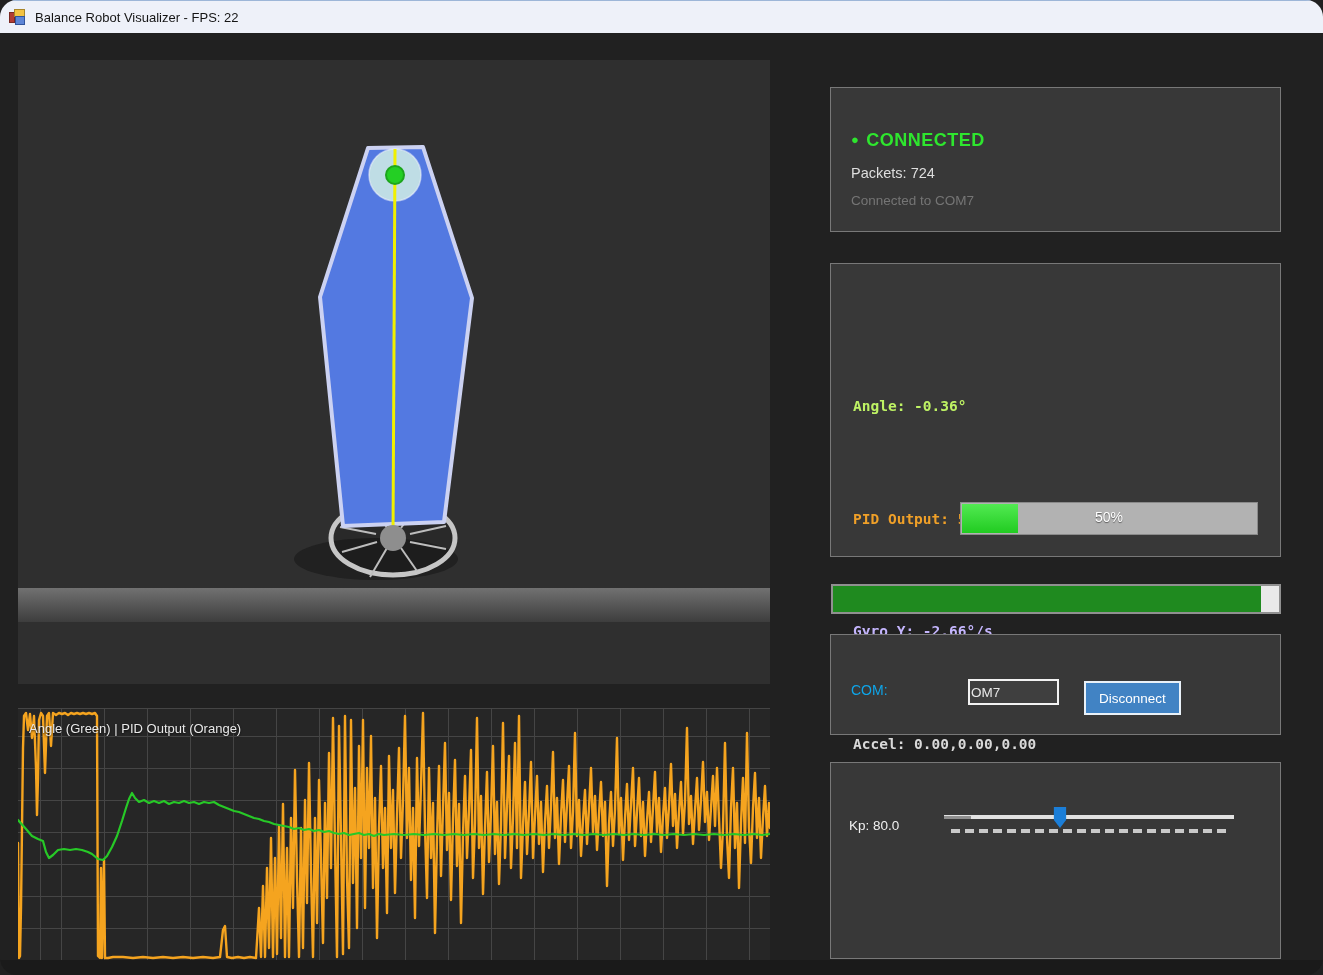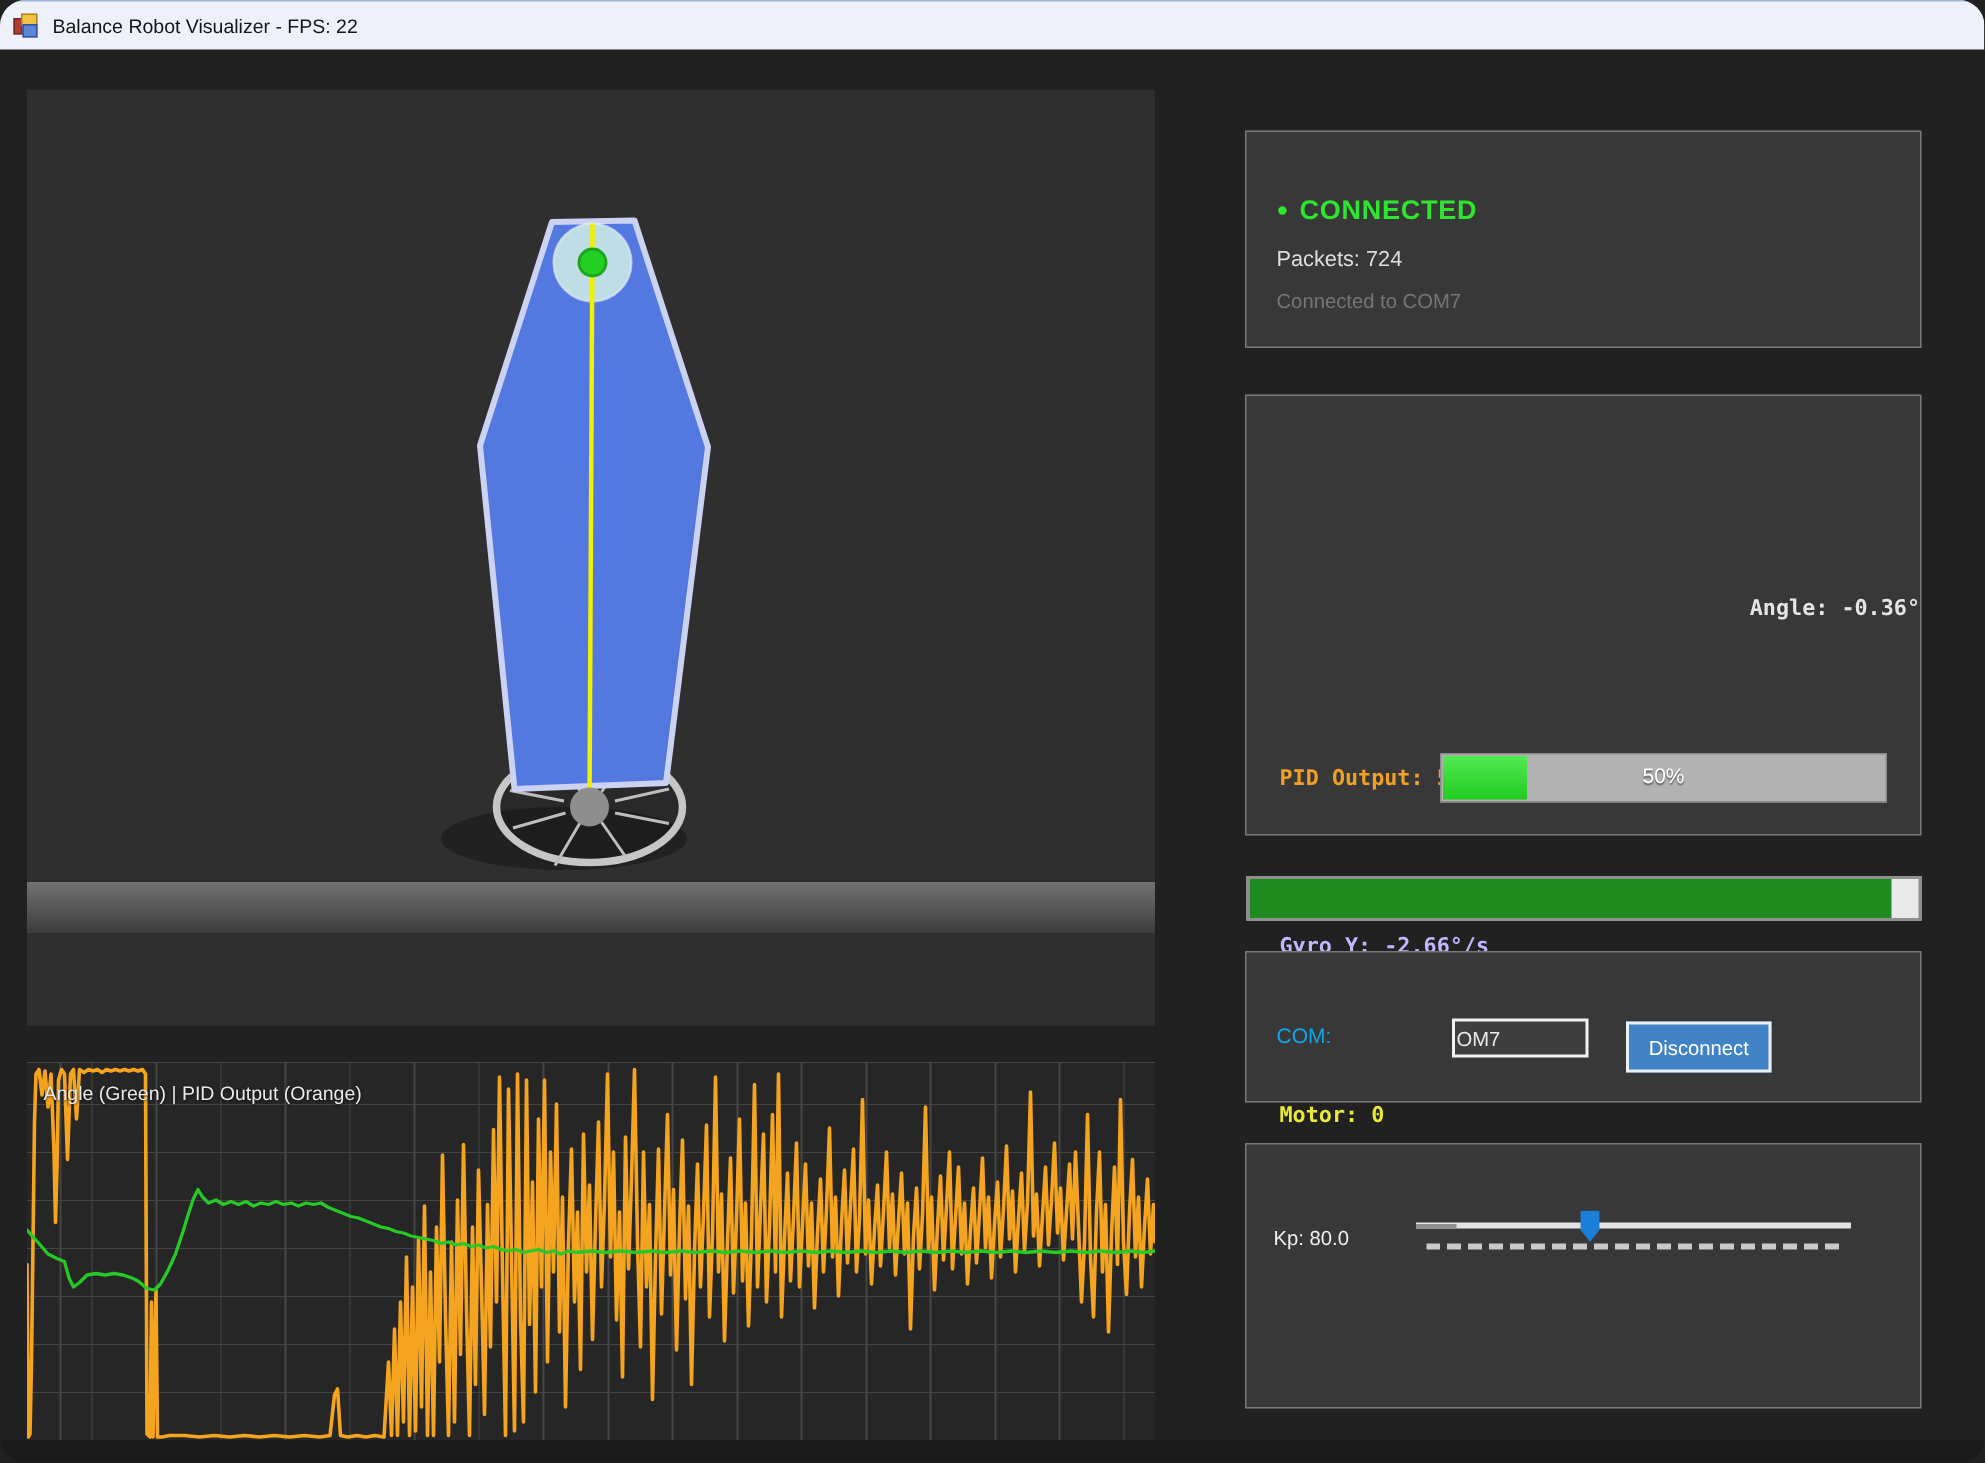--- a/index.html
+++ b/index.html
@@ -32,42 +32,42 @@
   .box{position:absolute;left:830px;width:451px;background:#383838;border:1px solid #787878;
        box-sizing:border-box;}
   .conn-box{top:87px;height:145px;padding:15px 20px;}
   .conn-status{font-size:18px;font-weight:bold;color:#2ee62e;letter-spacing:.5px;margin-top:27px;}
   .conn-status .dot{font-size:13px;margin-right:7px;vertical-align:2px;}
   .conn-packets{margin-top:14px;font-size:14.5px;color:#dedede;}
   .conn-detail{margin-top:12px;font-size:13.5px;color:#757575;}
   .tele-box{top:263px;height:294px;}
   .tele-lines{padding:49px 0 0 22px;font-family:"DejaVu Sans Mono",monospace;font-weight:bold;
               font-size:14.5px;line-height:37.5px;white-space:pre;}
-  .t-green{color:#e5e5e5;text-align:right;} .t-orange{color:#f0a028;} .t-cyan{color:#c4b5fd;}
+  .t-green{color:#bef264;} .t-orange{color:#f0a028;} .t-cyan{color:#c4b5fd;}
   .t-yellow{color:#e9e93c;} .t-white{color:#d9d9d9;}
   .tele-progress{position:absolute;left:129px;top:238px;width:298px;height:33px;background:#b2b2b2;
                  border:1px solid #8a8a8a;box-sizing:border-box;padding-left:32px;}
   .tele-progress-fill{position:absolute;left:1px;top:1px;bottom:1px;
                       background:linear-gradient(#52ea52,#21cb21);}
   .tele-progress-label{position:absolute;left:0;right:0;top:6px;text-align:center;font-size:14px;
                        color:#fff;text-shadow:0 1px 1px rgba(0,0,0,.5);}
   
   .bigbar{position:absolute;left:831px;top:584px;width:450px;height:30px;background:#e9e9e9;
           border:2px solid #909090;box-sizing:border-box;}
   .bigbar-fill{height:100%;background:#1f8a1f;}
   
   .com-box{top:634px;height:101px;}
   .com-label{position:absolute;left:20px;top:47px;font-size:14px;color:#0ea5e9;}
   .com-input{position:absolute;left:137px;top:44px;width:86px;height:22px;background:#3f3f3f;
              border:2px solid #f2f2f2;color:#e8e8e8;font-size:13.5px;font-family:"Liberation Sans",sans-serif;
              padding:0 0 0 1px;box-sizing:content-box;}
   .disconnect-btn{position:absolute;left:253px;top:46px;width:97px;height:34px;background:#4183c4;
              border:2px solid #e9f1f8;color:#fff;font-size:13.5px;font-family:"Liberation Sans",sans-serif;}
   
-  .pid-box{top:762px;height:177px;}
+  .pid-box{top:762px;height:197px;}
   .slider-row{position:absolute;left:0;width:100%;height:56px;}
   .row-kp{top:44px;} .row-ki{top:100px;} .row-kd{top:156px;}
   .slider-label{position:absolute;left:18px;top:11px;font-size:13.5px;color:#f0f0f0;}
   .trackzone{position:absolute;left:113px;top:0;width:290px;height:56px;}
   .track-line{position:absolute;left:0;top:8px;width:100%;height:4px;background:#e2e2e2;}
   .track-dim{position:absolute;left:0;top:9px;width:27px;height:3px;background:#8f8f8f;}
   .ticks{position:absolute;left:7px;top:22px;width:278px;}
   .ticks-coarse{height:4px;background:repeating-linear-gradient(90deg,#c9c9c9 0 9px,transparent 9px 14px);}
   .ticks-fine{height:5px;background:repeating-linear-gradient(90deg,#b2b2b2 0 2px,transparent 2px 4px);}
   .thumb{position:absolute;top:0;transform:translateX(-50%);background:#1b7ed8;}
@@ -133,21 +133,20 @@
     </div>
     <div class="conn-packets">Packets: 724</div>
     <div class="conn-detail">Connected to COM7</div>
   </div>
 
   <div class="box tele-box">
     <div class="tele-lines">
       <div class="t-green">Angle: -0.36°</div>
       <div class="t-orange">PID Output: 50.32</div>
       <div class="t-cyan">Gyro Y: -2.66°/s</div>
-      <div class="t-yellow">Motor: 0</div>
       <div class="t-white">Accel: 0.00,0.00,0.00</div>
     </div>
     <div class="tele-progress">
       <div class="tele-progress-fill" style="width: 19%;"></div>
       <div class="tele-progress-label">50%</div>
     </div>
   </div>
 
   <div class="bigbar">
     <div class="bigbar-fill" style="width: 96%;"></div>

